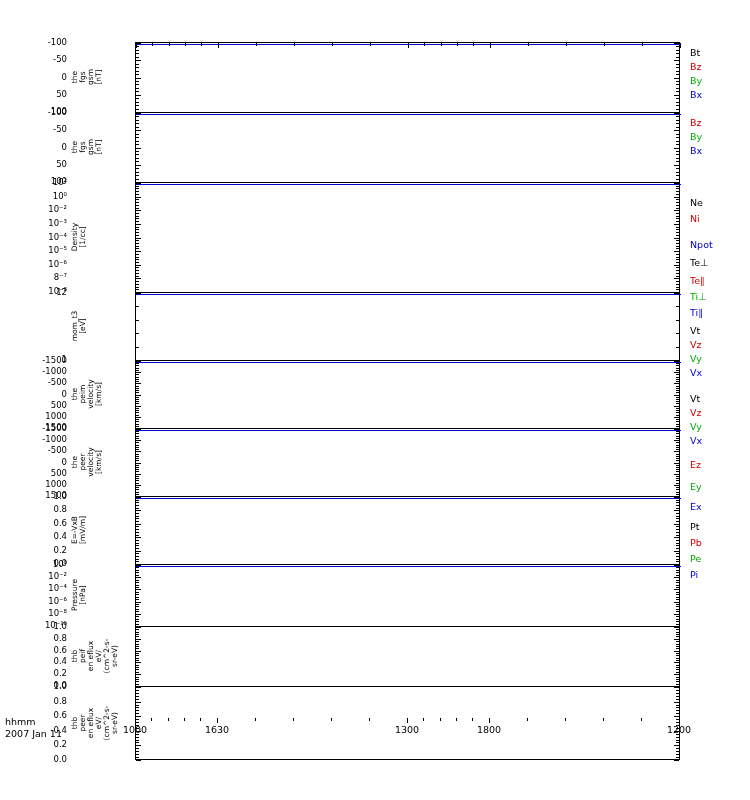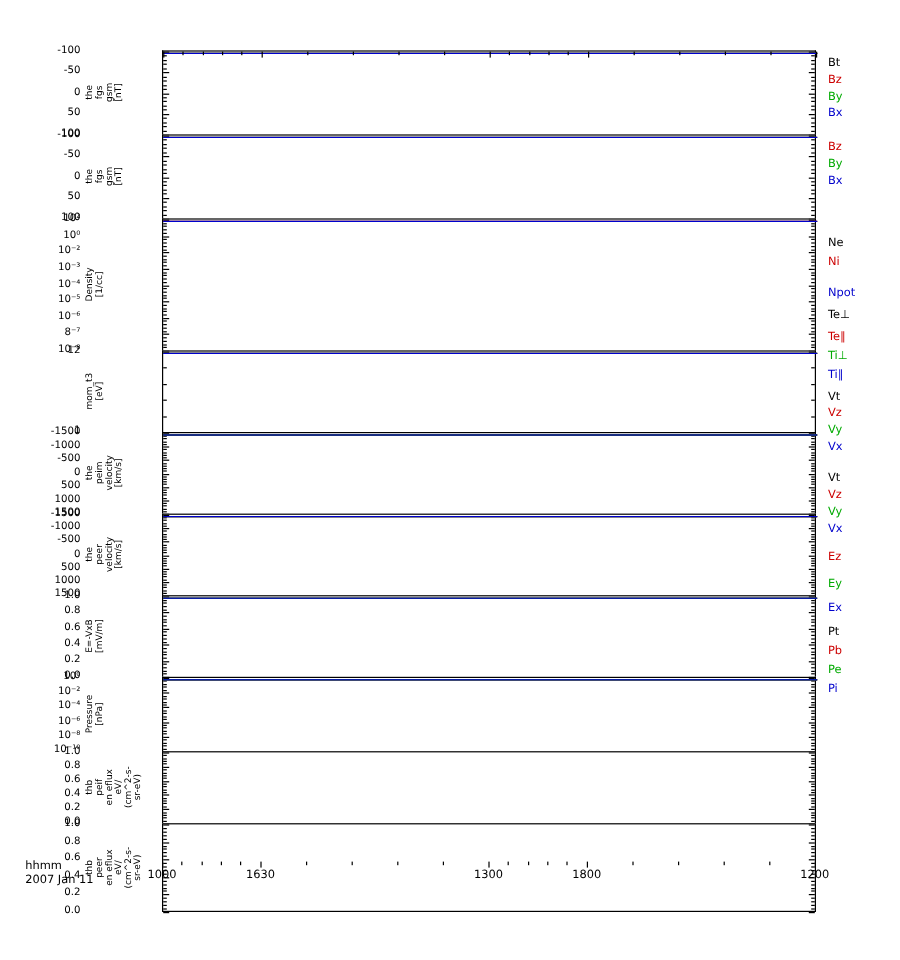--- a/index.html
+++ b/index.html
@@ -127,21 +127,21 @@
   }
   .topxtick {
     position: absolute;
     bottom: 0;
     width: 0;
     height: 5px;
     border-left: 1px solid #000;
   }
   #timelabel {
     position: absolute;
-    left: 21px;
+    left: 5px;
     top: 716px;
     font-size: 9.5px;
     line-height: 12px;
     color: #000;
     white-space: nowrap;
   }
   
   #legend {
     position: absolute;
     left: 690px;

